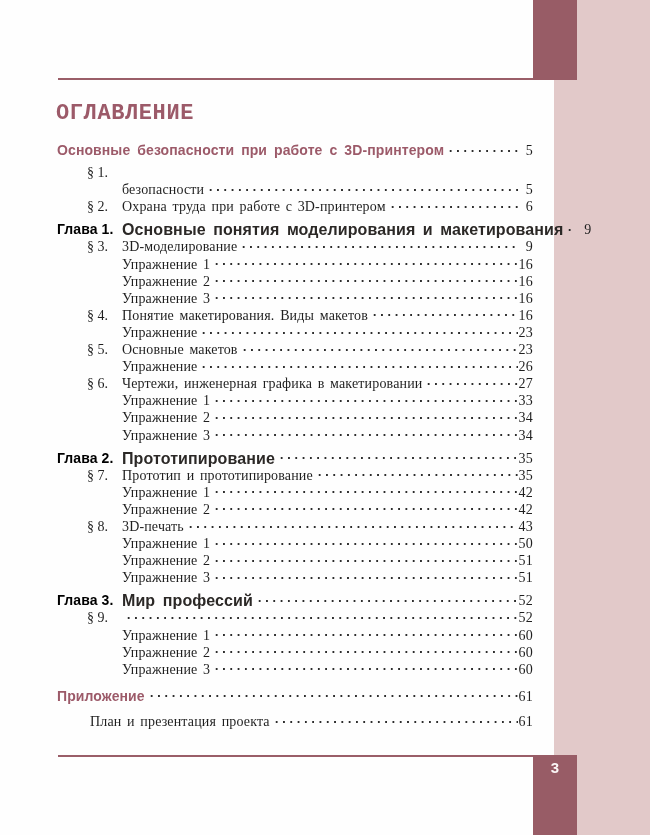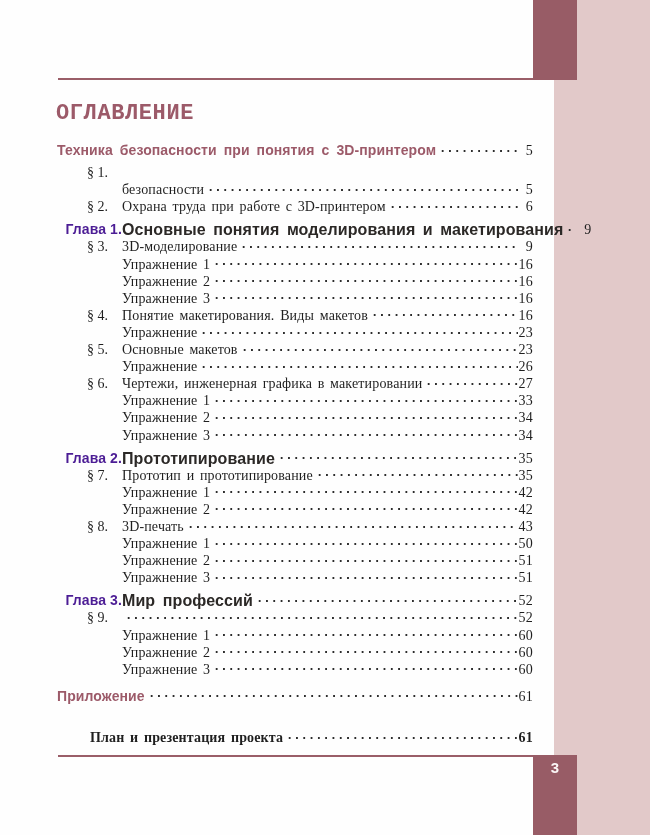--- a/index.html
+++ b/index.html
@@ -52,58 +52,58 @@
     background-size:7.3px 10px; background-repeat:repeat-x;
     background-position:left bottom 3.5px;
   }
   .row .page  { flex:0 0 auto; min-width:14px; text-align:right; letter-spacing:.2px; }
 
   
   .row.para .label { padding-left:30px; }
   
   .row.chapter .label {
     font-family:"Liberation Sans","DejaVu Sans",sans-serif;
-    font-weight:700; font-size:14px; color:#4c1d95; letter-spacing:.1px;text-align:right;
+    font-weight:700; font-size:14px; color:#000000; letter-spacing:.1px;
   }
   .row.chapter .text {
     font-family:"Liberation Sans","DejaVu Sans",sans-serif;
     font-weight:700; font-size:16px; color:#2b2826;
     letter-spacing:.1px; word-spacing:3px;
   }
   
   .row.section .text {
     font-family:"Liberation Sans","DejaVu Sans",sans-serif;
     font-weight:700; font-size:14px; color:#9c5a69;
     letter-spacing:.1px; word-spacing:3px;
   }
   
   .row.plain .label { flex:0 0 33px; }
   
   .gap5  { margin-top:5px; }
   .gap6  { margin-top:6px; }
-  .gap8  { margin-top:24px;font-weight:bold; }
+  .gap8  { margin-top:8px; }
   .gap10 { margin-top:10px; }
 </style>
 </head>
 <body>
 
 <div class="canvas">
   <div class="sidebar"></div>
   <div class="corner-top"></div>
   <div class="rule rule-top"></div>
   <div class="rule rule-bottom"></div>
   <div class="corner-bottom">
     <span class="page-num">3</span>
   </div>
 
   <h1 class="title">ОГЛАВЛЕНИЕ</h1>
 
   <div class="toc" id="toc">
       <div class="row section">
-        <span class="text">Техника безопасности при понятия с 3D-принтером</span>
+        <span class="text">Основные безопасности при работе с 3D-принтером</span>
         <span class="dots"></span>
         <span class="page">5</span>
       </div>
       <div class="row para gap5">
         <span class="label">§ 1.</span>
       </div>
       <div class="row cont">
         <span class="label"></span>
         <span class="text">безопасности</span>
         <span class="dots"></span>

